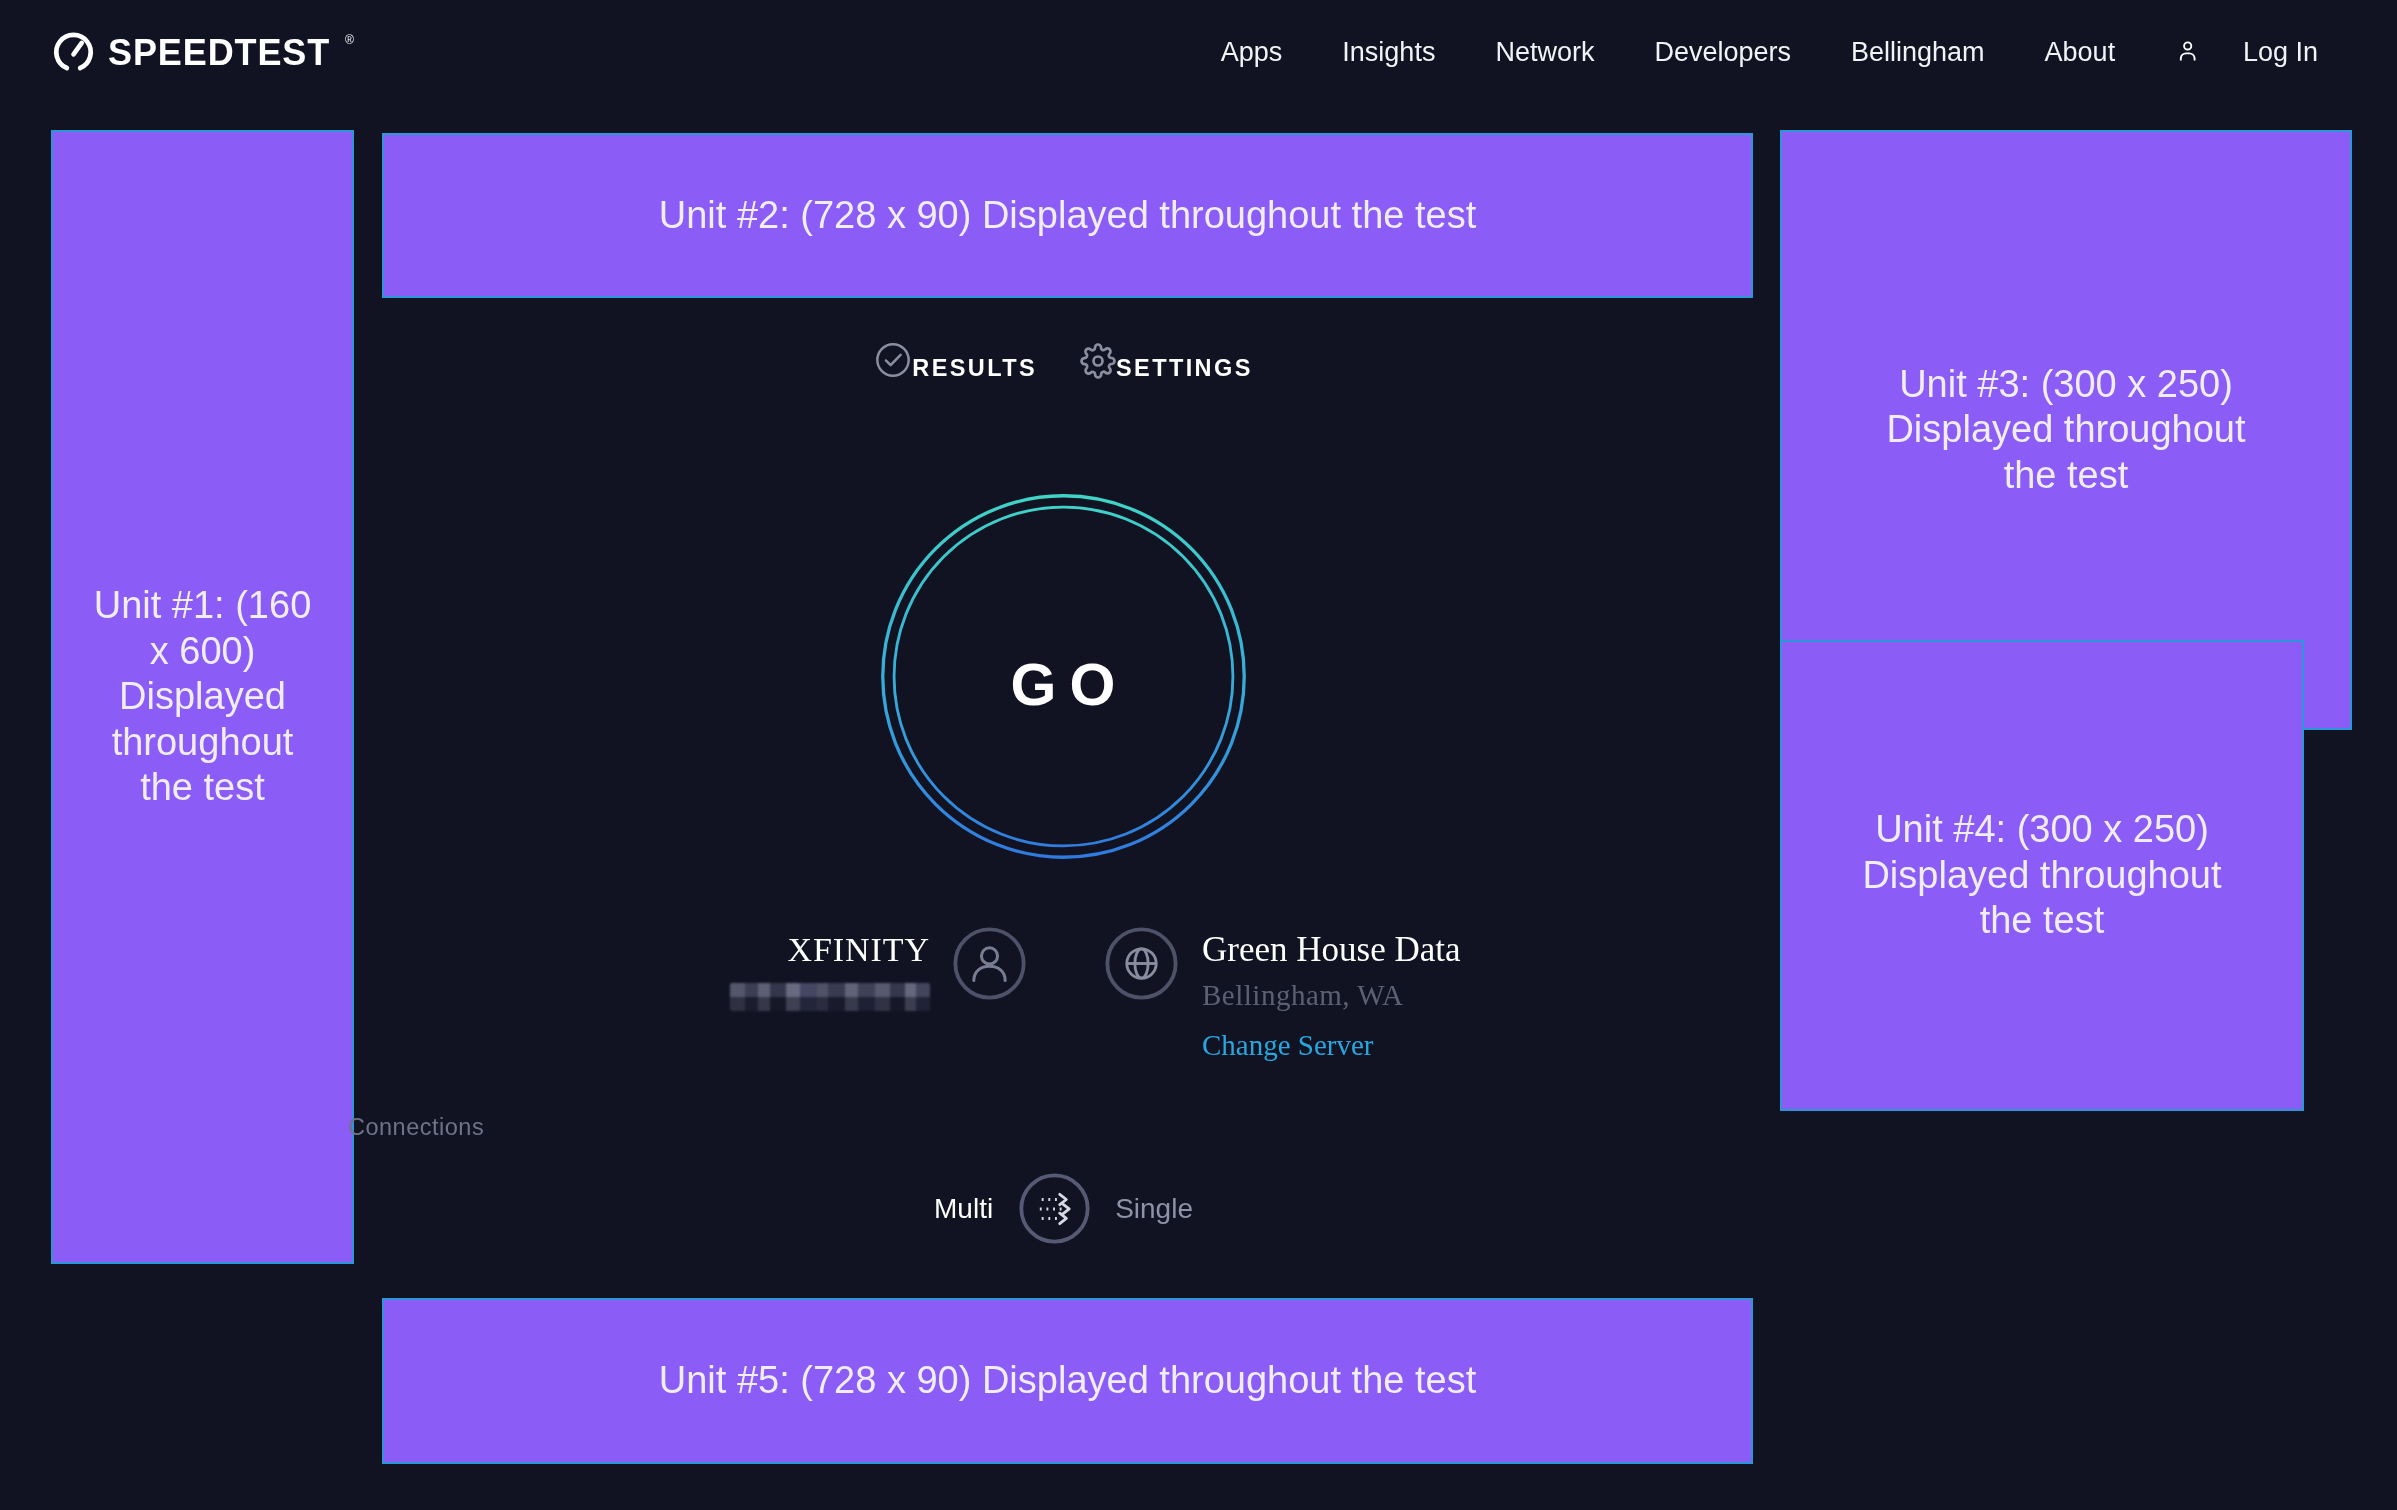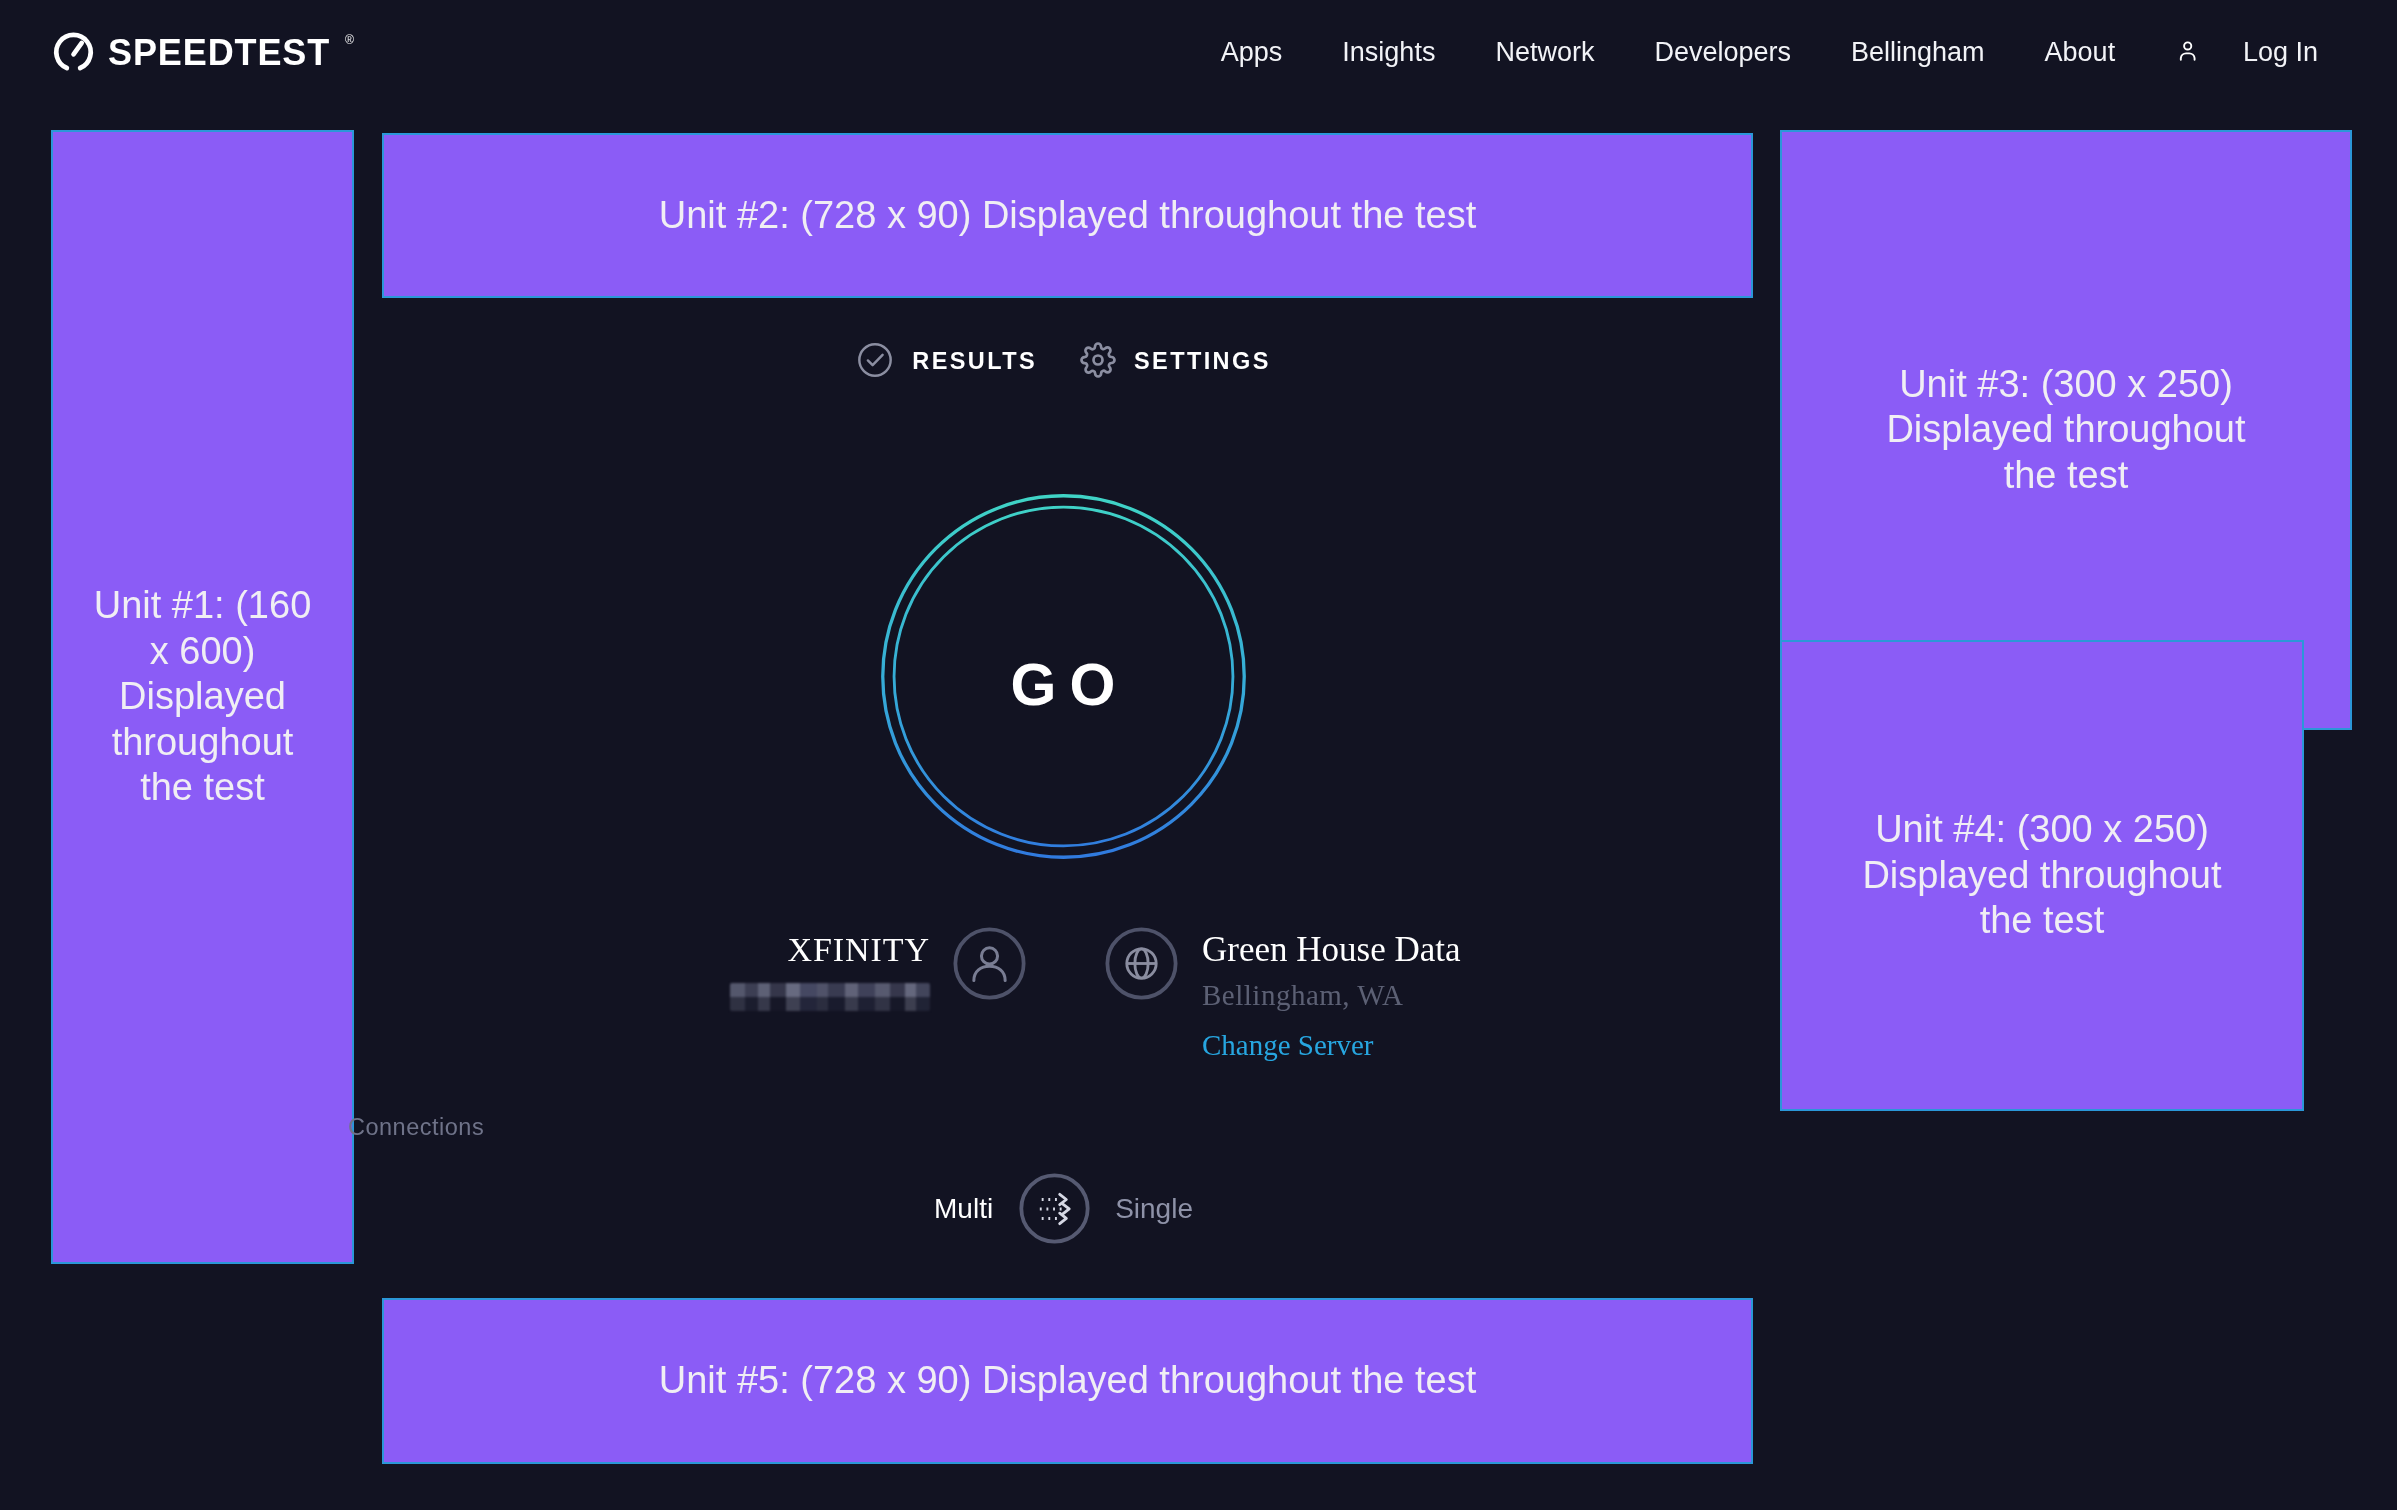--- a/index.html
+++ b/index.html
@@ -35,21 +35,21 @@
   .u1 span{max-width:237px;}
   .u2{left:382px;top:133px;width:1371px;height:165px;}
   .u3{left:1780px;top:130px;width:572px;height:600px;}
   .u3 span{max-width:414px;}
   .u4{left:1780px;top:640px;width:524px;height:471px;}
   .u4 span{max-width:414px;}
   .u5{left:382px;top:1298px;width:1371px;height:166px;}
   
   .main{position:absolute;left:348px;top:0;width:1431px;height:100%;}
   .tabs-row{position:absolute;top:341px;left:0;right:0;display:flex;justify-content:center;gap:43px;}
-  .tab{display:flex;align-items:center;gap:18px;cursor:pointer;}
+  .tab{display:flex;align-items:flex-end;gap:0;cursor:pointer;}
   .tab-label{color:#ffffff;font-size:23.5px;font-weight:700;letter-spacing:2.4px;}
   
   .go-wrap{position:absolute;top:492px;left:50%;margin-left:-185px;width:369px;height:369px;cursor:pointer;}
   .go-wrap svg{position:absolute;top:0;left:0;}
   .go-label{
     position:absolute;top:8px;left:0;width:100%;height:100%;
     display:flex;align-items:center;justify-content:center;
     color:#ffffff;font-size:59px;font-weight:700;letter-spacing:13px;padding-left:13px;box-sizing:border-box;text-align:right;
   }
   

